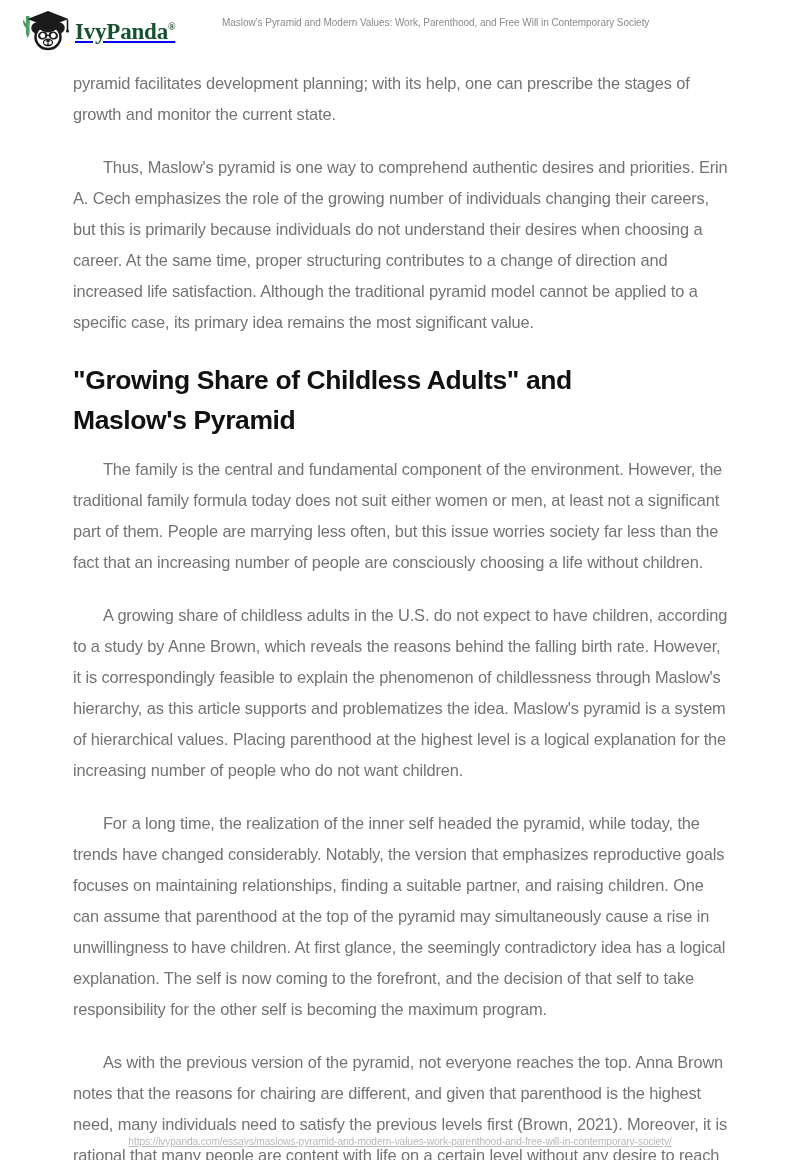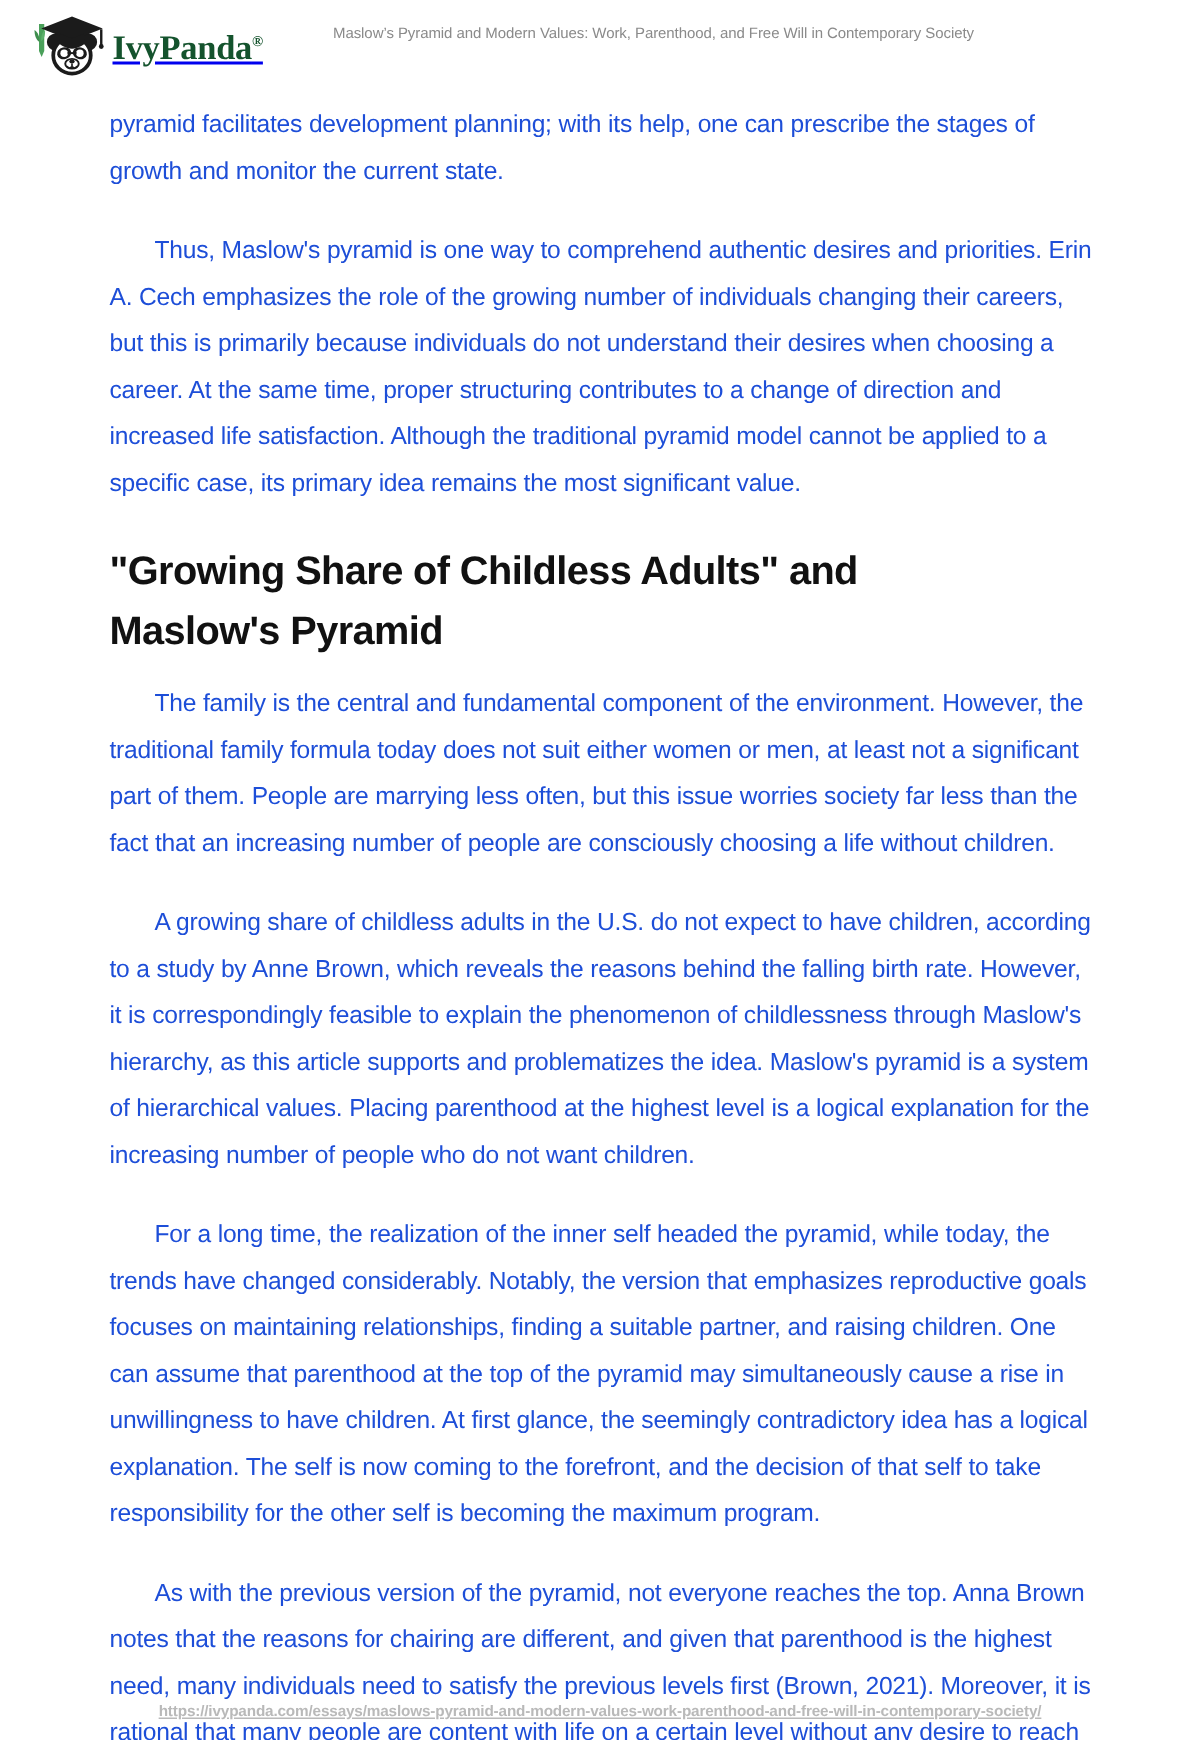--- a/index.html
+++ b/index.html
@@ -79,21 +79,21 @@
     position: absolute;
     left: 73px;
     top: 68px;
     width: 656px;
   }
 
   .article p {
     margin: 0 0 22px 0;
     font-size: 16.4px;
     line-height: 31px;
-    color: #1d4ed8;
+    color: #737373;
     text-align: left;
     letter-spacing: -0.15px;
     word-spacing: 0.1px;
   }
 
   .article p.indent {
     text-indent: 30px;
   }
 
   .article p.last {
@@ -111,21 +111,20 @@
     max-width: 600px;
   }
 
   
   .page-footer {
     position: absolute;
     left: 0;
     bottom: 0;
     width: 800px;
     height: 44px;
-    font-weight: bold;
   }
 
   .footer-url {
     position: absolute;
     left: 0;
     right: 0;
     bottom: 12px;
     text-align: center;
     font-family: "Liberation Sans Narrow", "Liberation Sans", sans-serif;
     font-size: 10.2px;

